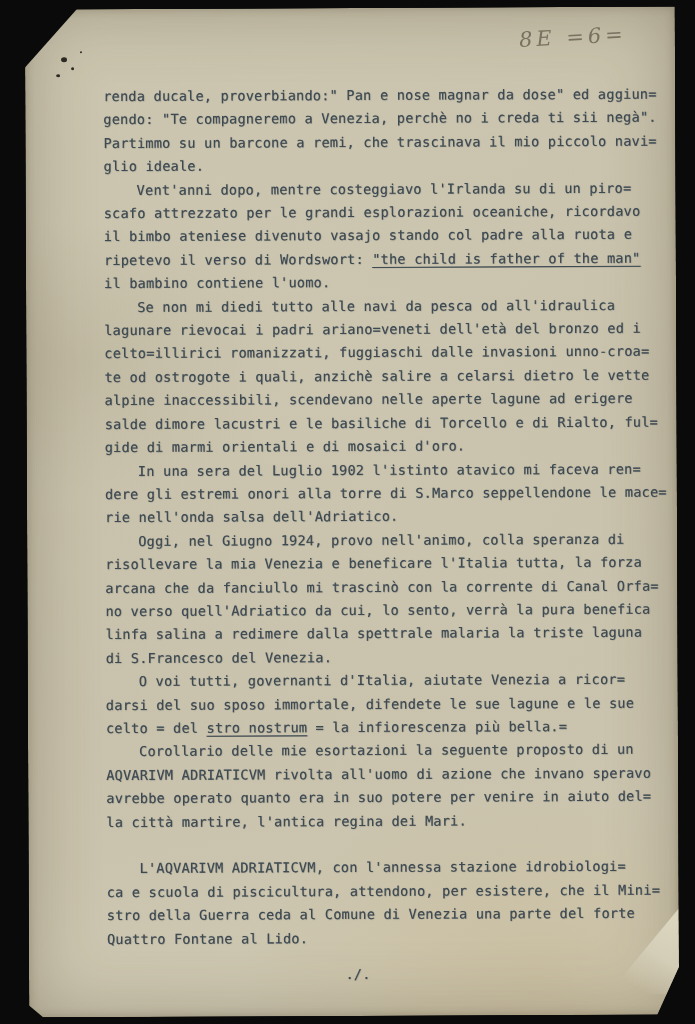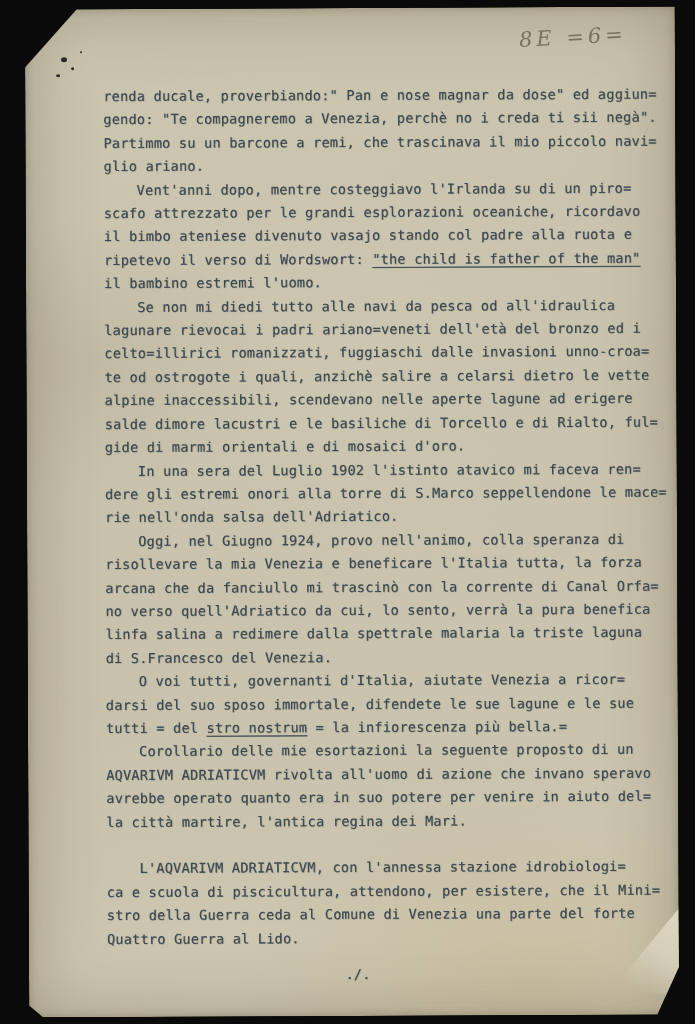--- a/index.html
+++ b/index.html
@@ -72,50 +72,50 @@
   <span class="speck s3"></span>
   <span class="speck s4"></span>
 
   <div class="annotation">8E =6=</div>
 
   <div class="doc">
 
   <div class="line"><span>renda ducale, proverbiando:" Pan e nose magnar da dose" ed aggiun=</span></div>
       <div class="line"><span>gendo: "Te compagneremo a Venezia, perchè no i creda ti sii negà".</span></div>
       <div class="line"><span>Partimmo su un barcone a remi, che trascinava il mio piccolo navi=</span></div>
-      <div class="line"><span>glio ariano.</span></div>
+      <div class="line"><span>glio ideale.</span></div>
       <div class="line indent"><span>Vent'anni dopo, mentre costeggiavo l'Irlanda su di un piro=</span></div>
       <div class="line"><span>scafo attrezzato per le grandi esplorazioni oceaniche, ricordavo</span></div>
       <div class="line"><span>il bimbo ateniese divenuto vasajo stando col padre alla ruota e</span></div>
       <div class="line"><span>ripetevo il verso di Wordswort: </span><span class="u">"the child is father of the man"</span></div>
-      <div class="line"><span>il bambino estremi l'uomo.</span></div>
+      <div class="line"><span>il bambino contiene l'uomo.</span></div>
       <div class="line indent"><span>Se non mi diedi tutto alle navi da pesca od all'idraulica</span></div>
       <div class="line"><span>lagunare rievocai i padri ariano=veneti dell'età del bronzo ed i</span></div>
       <div class="line"><span>celto=illirici romanizzati, fuggiaschi dalle invasioni unno-croa=</span></div>
       <div class="line"><span>te od ostrogote i quali, anzichè salire a celarsi dietro le vette</span></div>
       <div class="line"><span>alpine inaccessibili, scendevano nelle aperte lagune ad erigere</span></div>
       <div class="line"><span>salde dimore lacustri e le basiliche di Torcello e di Rialto, ful=</span></div>
       <div class="line"><span>gide di marmi orientali e di mosaici d'oro.</span></div>
       <div class="line indent"><span>In una sera del Luglio 1902 l'istinto atavico mi faceva ren=</span></div>
       <div class="line"><span>dere gli estremi onori alla torre di S.Marco seppellendone le mace=</span></div>
       <div class="line"><span>rie nell'onda salsa dell'Adriatico.</span></div>
       <div class="line indent"><span>Oggi, nel Giugno 1924, provo nell'animo, colla speranza di</span></div>
       <div class="line"><span>risollevare la mia Venezia e beneficare l'Italia tutta, la forza</span></div>
       <div class="line"><span>arcana che da fanciullo mi trascinò con la corrente di Canal Orfa=</span></div>
       <div class="line"><span>no verso quell'Adriatico da cui, lo sento, verrà la pura benefica</span></div>
       <div class="line"><span>linfa salina a redimere dalla spettrale malaria la triste laguna</span></div>
       <div class="line"><span>di S.Francesco del Venezia.</span></div>
       <div class="line indent"><span>O voi tutti, governanti d'Italia, aiutate Venezia a ricor=</span></div>
       <div class="line"><span>darsi del suo sposo immortale, difendete le sue lagune e le sue</span></div>
-      <div class="line"><span>tutti = del </span><span class="u">stro nostrum</span><span> = la infiorescenza più bella.=</span></div>
+      <div class="line"><span>celto = del </span><span class="u">stro nostrum</span><span> = la infiorescenza più bella.=</span></div>
       <div class="line indent"><span>Corollario delle mie esortazioni la seguente proposto di un</span></div>
       <div class="line"><span>AQVARIVM ADRIATICVM rivolta all'uomo di azione che invano speravo</span></div>
       <div class="line"><span>avrebbe operato quanto era in suo potere per venire in aiuto del=</span></div>
       <div class="line"><span>la città martire, l'antica regina dei Mari.</span></div>
       <div class="line indent gap"><span>L'AQVARIVM ADRIATICVM, con l'annessa stazione idrobiologi=</span></div>
       <div class="line"><span>ca e scuola di piscicultura, attendono, per esistere, che il Mini=</span></div>
       <div class="line"><span>stro della Guerra ceda al Comune di Venezia una parte del forte</span></div>
-      <div class="line"><span>Quattro Guerra al Lido.</span></div>
+      <div class="line"><span>Quattro Fontane al Lido.</span></div>
       <div class="line footer-mark">./.</div>
     </div>
 
   <div class="fold"></div>
 </div>
 
 </body></html>

